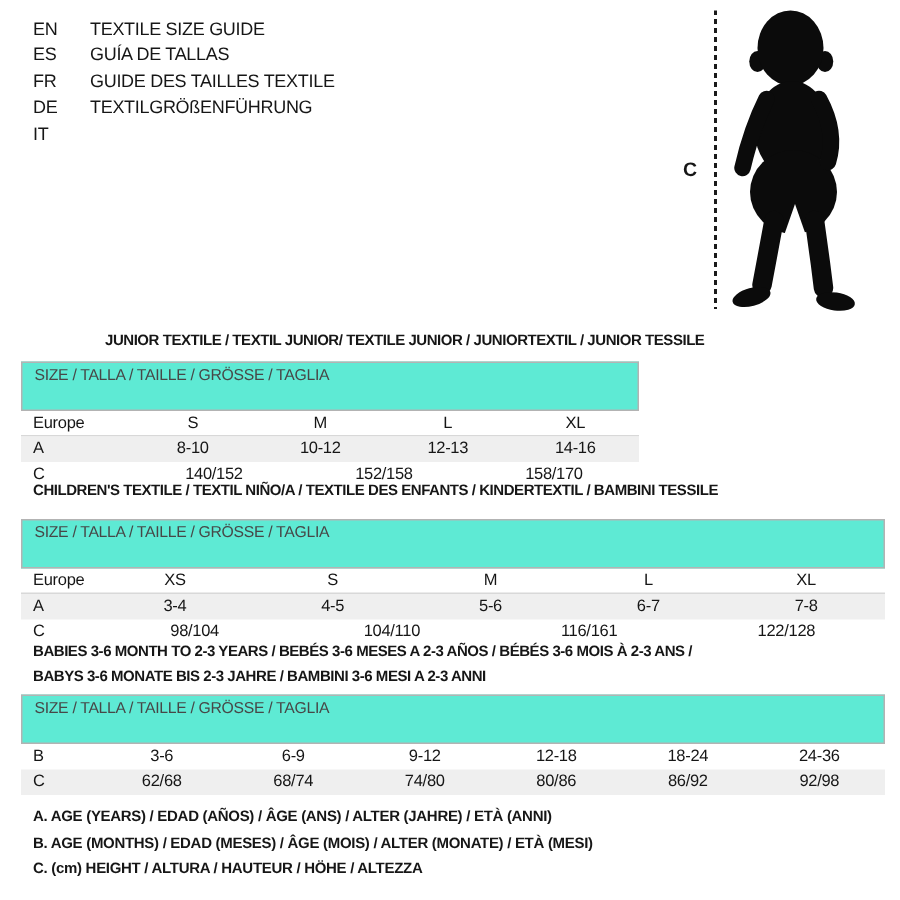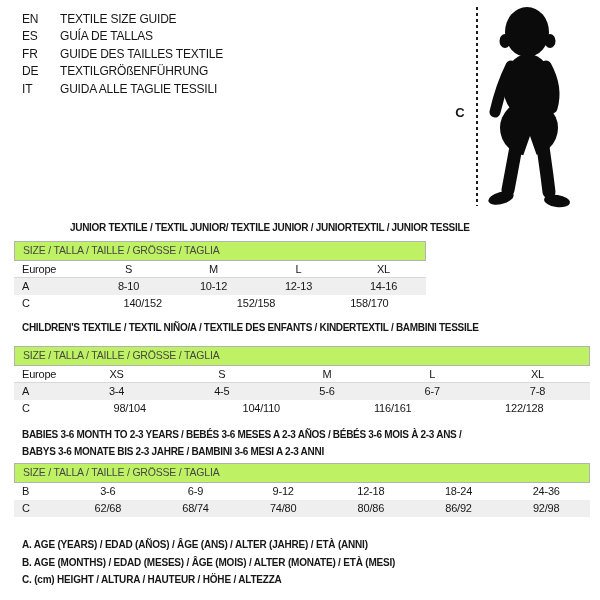--- a/index.html
+++ b/index.html
@@ -15,21 +15,21 @@
   
   .height-line{position:absolute;left:476px;top:7px;width:2px;height:199px;
     background:repeating-linear-gradient(to bottom,#1a1a1a 0 3px,transparent 3px 6px);}
   .height-label{position:absolute;left:450px;top:105px;width:20px;text-align:center;
     font-weight:bold;font-size:13px;}
   .silhouette{position:absolute;left:480px;top:4px;}
   
   .sec-title{position:absolute;left:22px;font-weight:bold;font-size:10px;
     letter-spacing:-0.3px;line-height:17px;white-space:nowrap;}
   .size-table{position:absolute;left:14px;}
-  .size-bar{height:20px;line-height:16px;background:#bef264;border:1px solid #b3b3b3;
+  .size-bar{height:33px;line-height:16px;background:#5eead4;border:1px solid #b3b3b3;
     box-sizing:border-box;color:#474747;font-size:10.5px;letter-spacing:-0.2px;
     padding-left:8px;}
   .trow{display:flex;height:17px;line-height:17px;font-size:11px;letter-spacing:-0.2px;}
   .trow.stripe{background:#efefef;}
   .trow.underline{border-bottom:1px solid #d8d8d8;height:17px;box-sizing:border-box;}
   .tlabel{flex:0 0 var(--labw);padding-left:8px;box-sizing:border-box;}
   .tcell{flex:1;text-align:center;}
   #table0{width:412px;top:241px;--labw:72px;}
   #table1{width:576px;top:346px;--labw:50px;}
   #table2{width:576px;top:463px;--labw:50px;}
@@ -55,21 +55,20 @@
   <div class="lang-row">
     <span class="lang-code">FR</span>
     <span>GUIDE DES TAILLES TEXTILE</span>
   </div>
   <div class="lang-row">
     <span class="lang-code">DE</span>
     <span>TEXTILGRÖßENFÜHRUNG</span>
   </div>
   <div class="lang-row">
     <span class="lang-code">IT</span>
-    <span>GUIDA ALLE TAGLIE TESSILI</span>
   </div>
 </div>
 
 <div class="height-line"></div>
 <div class="height-label">C</div>
 <svg class="silhouette" width="108" height="206" viewBox="0 0 108 206" aria-hidden="true">
   <g fill="#0b0b0b" stroke="none">
     <ellipse cx="25" cy="37" rx="5.5" ry="7"></ellipse>
     <ellipse cx="70" cy="37" rx="5.5" ry="7"></ellipse>
     <ellipse cx="47" cy="28" rx="22" ry="25"></ellipse>

